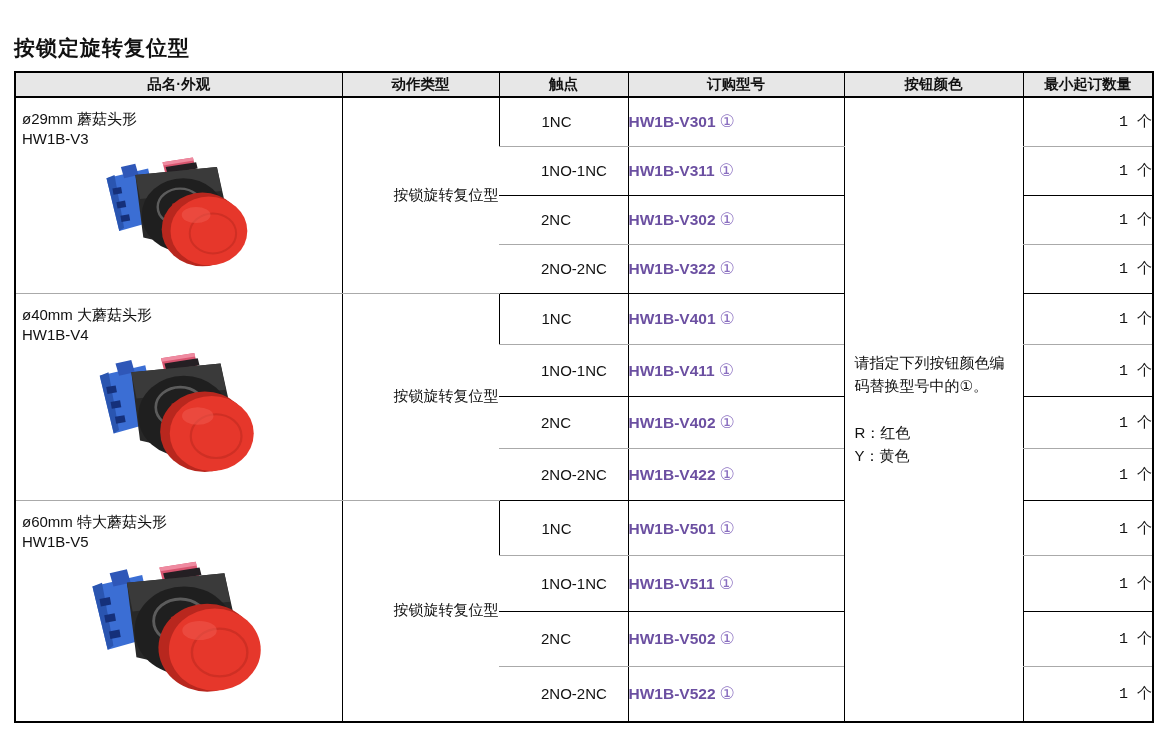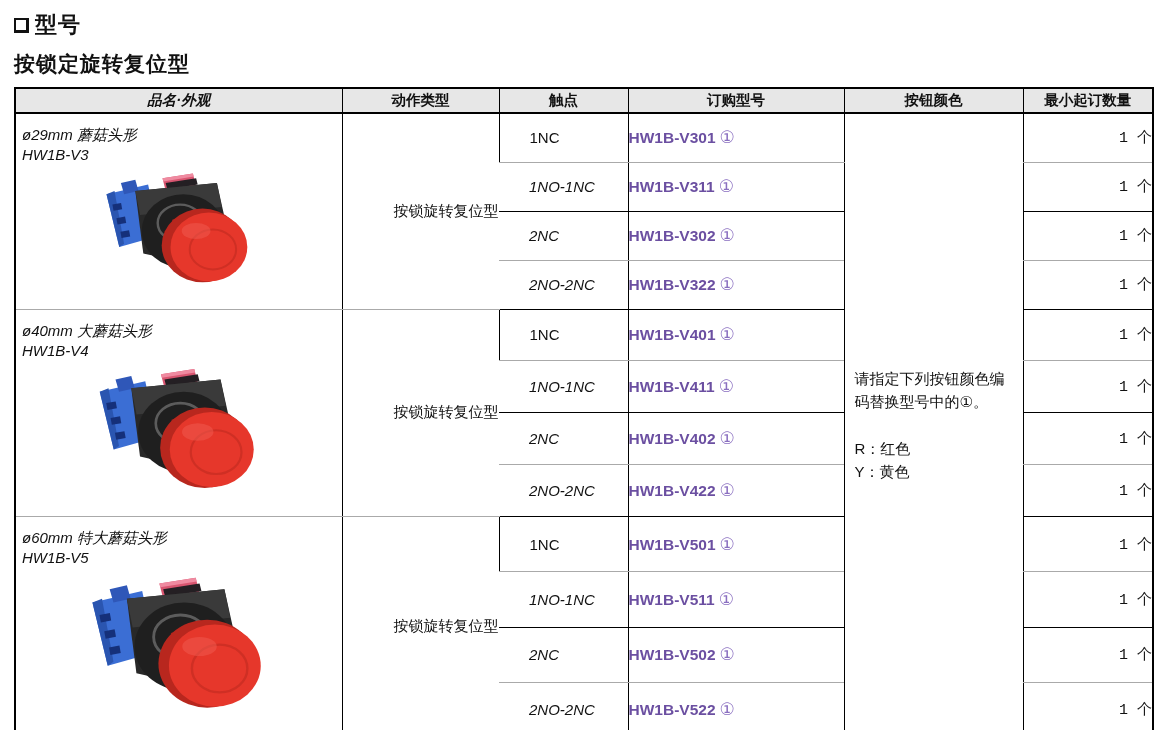--- a/index.html
+++ b/index.html
@@ -12,69 +12,65 @@
   .page { padding:8px 14px 0 14px; }
 
   
   .title-row { display:flex; align-items:center; gap:4px; margin-top:2px; }
   .sq {
     width:15px; height:15px; display:inline-block;
     border:2px solid #111; border-right-width:3px; border-bottom-width:3px;
     margin-right:2px;
   }
   .h1 { font-size:22px; font-weight:bold; letter-spacing:1px; }
-  .h2 { font-size:21px; font-weight:bold; margin:10px 0 9px 0; letter-spacing:1px; }
+  .h2 { font-size:21px; font-weight:bold; margin:26px 0 9px 0; letter-spacing:1px; }
 
   
   table.catalog {
     border-collapse:collapse; table-layout:fixed;
     width:1138px; border:2px solid #000;
   }
   .catalog th {
     height:25px; background:#e7e7e7; font-size:14.5px; font-weight:bold;
     border-left:1px solid #000; border-bottom:2px solid #000;
     text-align:center; vertical-align:middle;
   }
   .catalog td {
     border-left:1px solid #000;
     font-size:15px; vertical-align:middle; background:#fff;
   }
-  .catalog th:first-child, .catalog td:first-child { border-left:none;font-style:italic; }
+  .catalog th:first-child, .catalog td:first-child { border-left:none; }
   tr.body-row { height:45px; }
   tr.sep-light > td { border-bottom:1px solid #aaaaaa; }
   tr.sep-dark  > td { border-bottom:1px solid #000; }
 
   td.product-cell { vertical-align:top; padding:11px 6px; }
   .pname { font-size:15px; line-height:1.35; }
   .photo { text-align:center; margin-top:1px; }
   td.action-cell { text-align:right; }
-  td.contact-cell { padding-left:30px; }
+  td.contact-cell { padding-left:42px; }
   td.model-cell { text-align:left; }
   .model-no { font-weight:bold; color:#6b4fa1; font-size:15.5px; }
   .model-suffix { color:#8a6fc0; font-size:17px; font-weight:normal; margin-left:4px; }
   td.color-cell {
     vertical-align:middle; padding:10px 8px 10px 10px;
     white-space:pre-line; line-height:1.55; font-size:15px;margin-left:6px;
   }
   td.qty-cell { text-align:right;font-family:Liberation Mono, monospace; }
 
   
   .notes { margin:7px 0 0 4px; list-style:none; }
   .notes li { font-size:14.5px; line-height:22px; }
   .notes li::before { content:"•"; font-size:15px; margin:0 8px 0 2px; }
 </style>
 </head>
 <body>
 
 <div class="page">
 
-  <div class="title-row">
-    <span class="sq"></span>
-    <span class="h1">型号</span>
-  </div>
   <div class="h2">按锁定旋转复位型</div>
 
   <table class="catalog">
     <colgroup>
       <col style="width:327px">
         <col style="width:157px">
         <col style="width:129px">
       <col style="width:216px">
         <col style="width:179px">
         <col style="width:130px">

